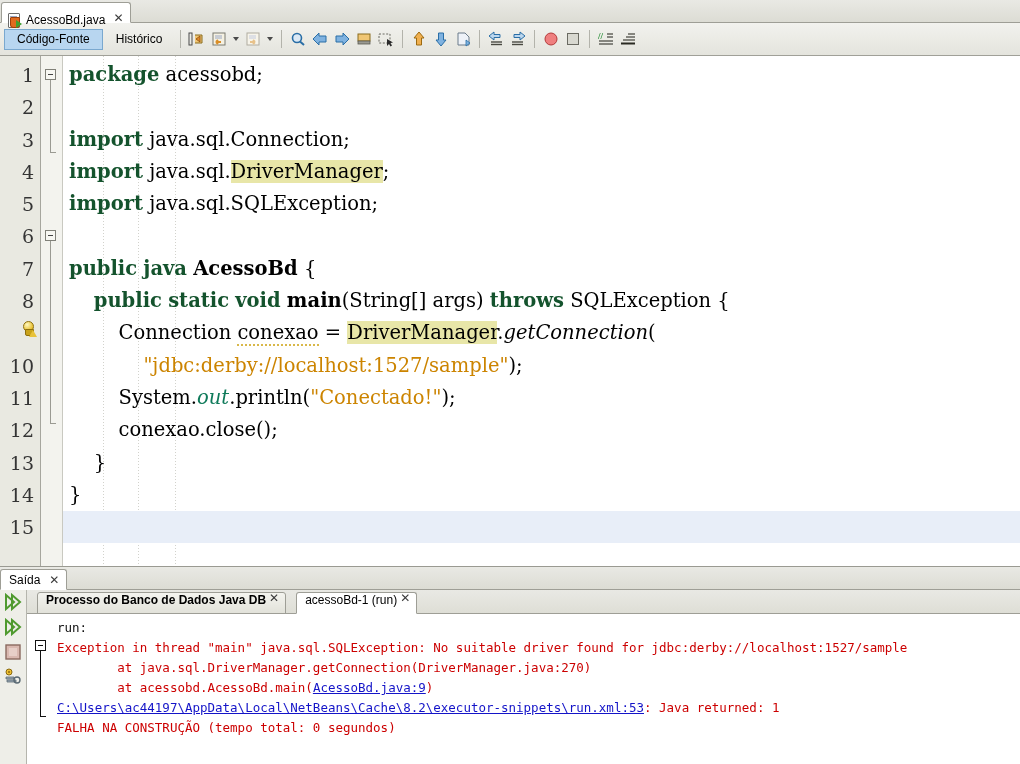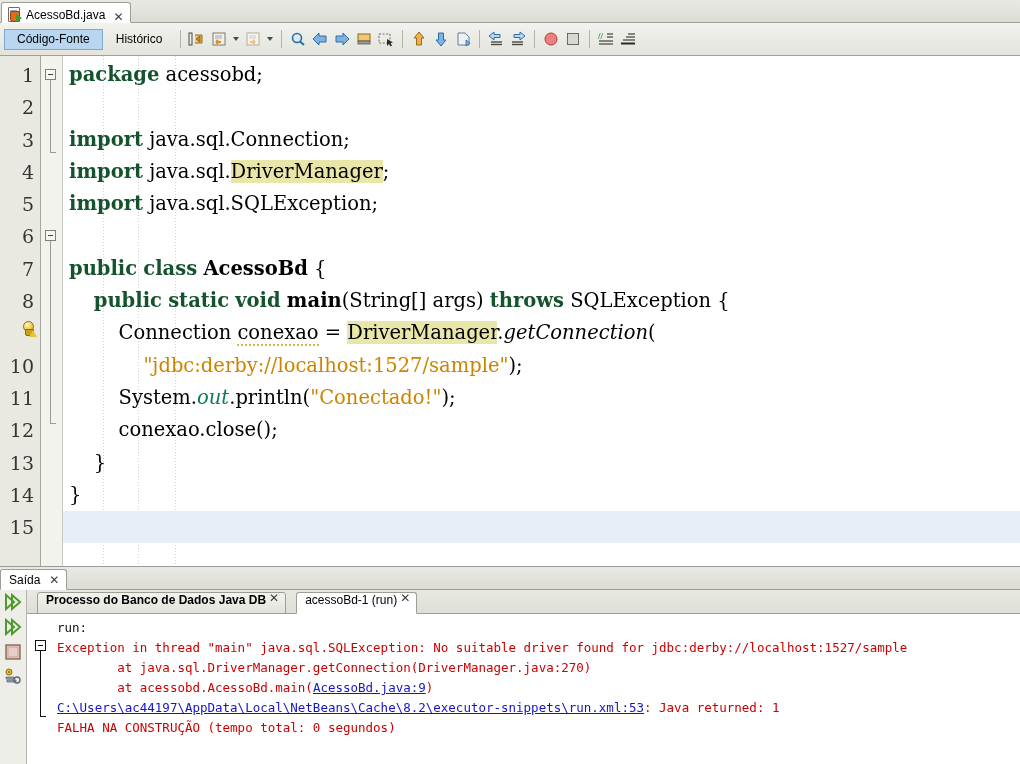--- a/index.html
+++ b/index.html
@@ -16,22 +16,22 @@
   
   .doctabbar{
     height:22px;min-height:22px;
     background:linear-gradient(to bottom,#e9e9e4 0%, #dcdcd4 100%);
     border-bottom:1px solid #9e9e96;
     display:flex;align-items:flex-end;
     position:relative;
   }
   .doctab{
     height:21px;box-sizing:border-box;
-    display:flex;align-items:flex-end;gap:5px;
-    padding:16px 7px 0 5px;
+    display:flex;align-items:flex-start;gap:5px;
+    padding:10px 7px 0 5px;
     background:#ffffff;
     border:1px solid #9e9e96;border-bottom:1px solid #ffffff;
     border-top-left-radius:3px;border-top-right-radius:3px;
     margin-left:1px;
     font-size:12px;
     position:relative;top:1px;
   }
   .doctab .tablabel{color:#000;white-space:nowrap;}
   .tabclose{
     color:#3a3a3a;font-size:12px;line-height:10px;
@@ -451,21 +451,21 @@
     <div class="codecol" id="codecol">
       <div class="iguide" style="left:40px;"></div>
       <div class="iguide" style="left:75px;"></div>
       <div class="iguide" style="left:112px;"></div>
     <div class="cline"><span class="kw">package</span> acessobd;</div>
         <div class="cline">&nbsp;</div>
         <div class="cline"><span class="kw">import</span> java.sql.Connection;</div>
         <div class="cline"><span class="kw">import</span> java.sql.<span class="hl">DriverManager</span>;</div>
         <div class="cline"><span class="kw">import</span> java.sql.SQLException;</div>
         <div class="cline">&nbsp;</div>
-        <div class="cline"><span class="kw">public</span> <span class="kw">class</span> <span class="bld">AcessoBd</span> {</div>
+        <div class="cline"><span class="kw">public</span> <span class="kw">java</span> <span class="bld">AcessoBd</span> {</div>
         <div class="cline">    <span class="kw">public</span> <span class="kw">static</span> <span class="kw">void</span> <span class="bld">main</span>(String[] args) <span class="kw">throws</span> SQLException {</div>
         <div class="cline">        Connection <span class="sq">conexao</span> = <span class="hl">DriverManager</span>.<span class="mth">getConnection</span>(</div>
         <div class="cline">            <span class="str">"jdbc:derby://localhost:1527/sample"</span>);</div>
         <div class="cline">        System.<span class="fld">out</span>.println(<span class="str">"Conectado!"</span>);</div>
         <div class="cline">        conexao.close();</div>
         <div class="cline">    }</div>
         <div class="cline">}</div>
         <div class="cline current">&nbsp;</div>
       </div>
   </div>

